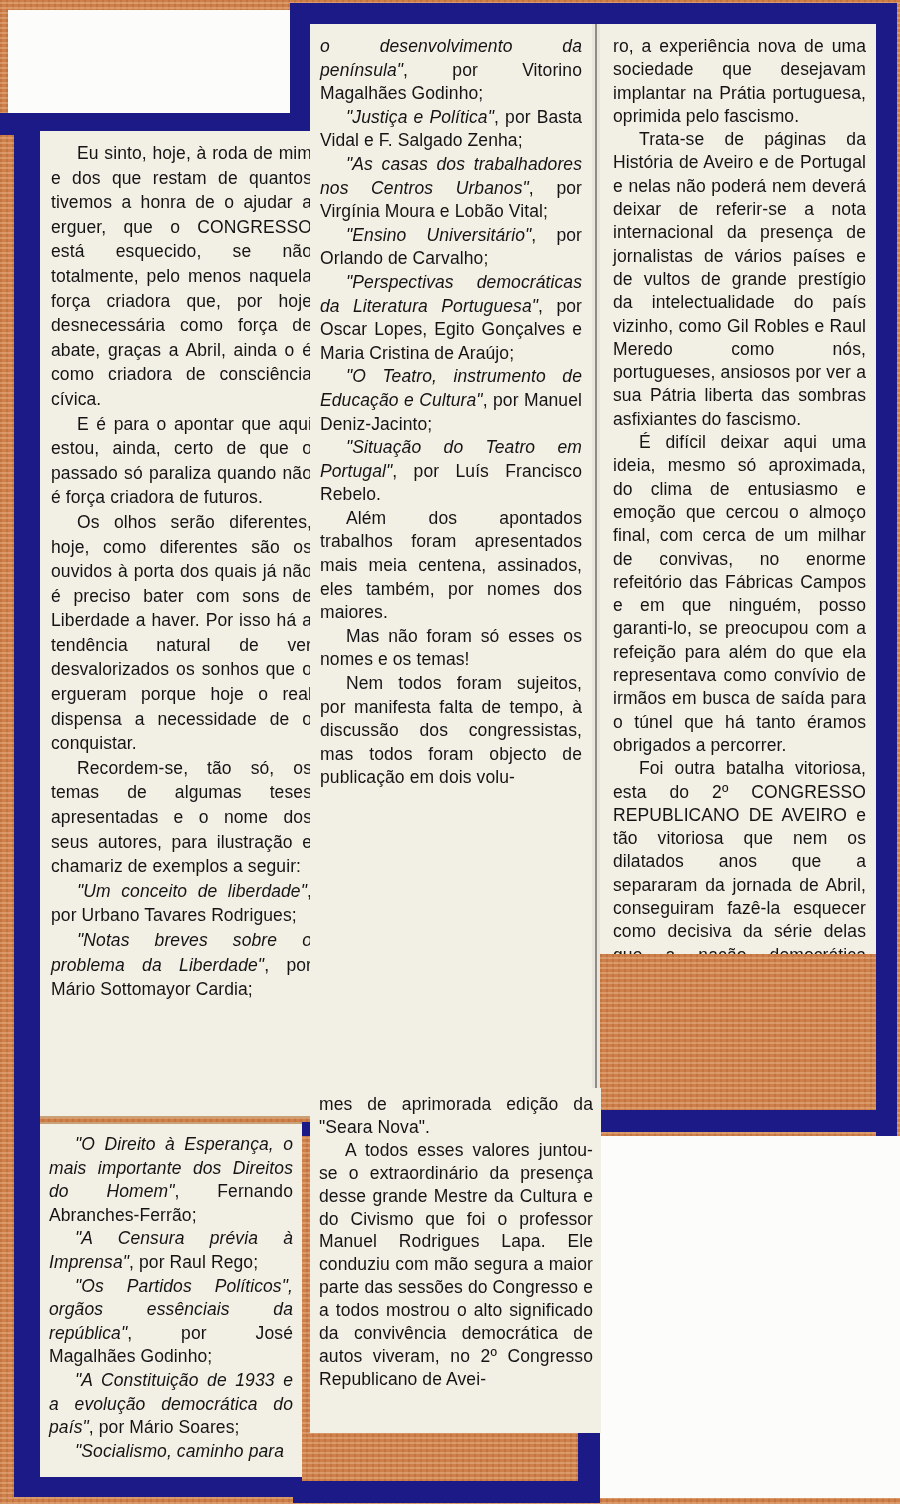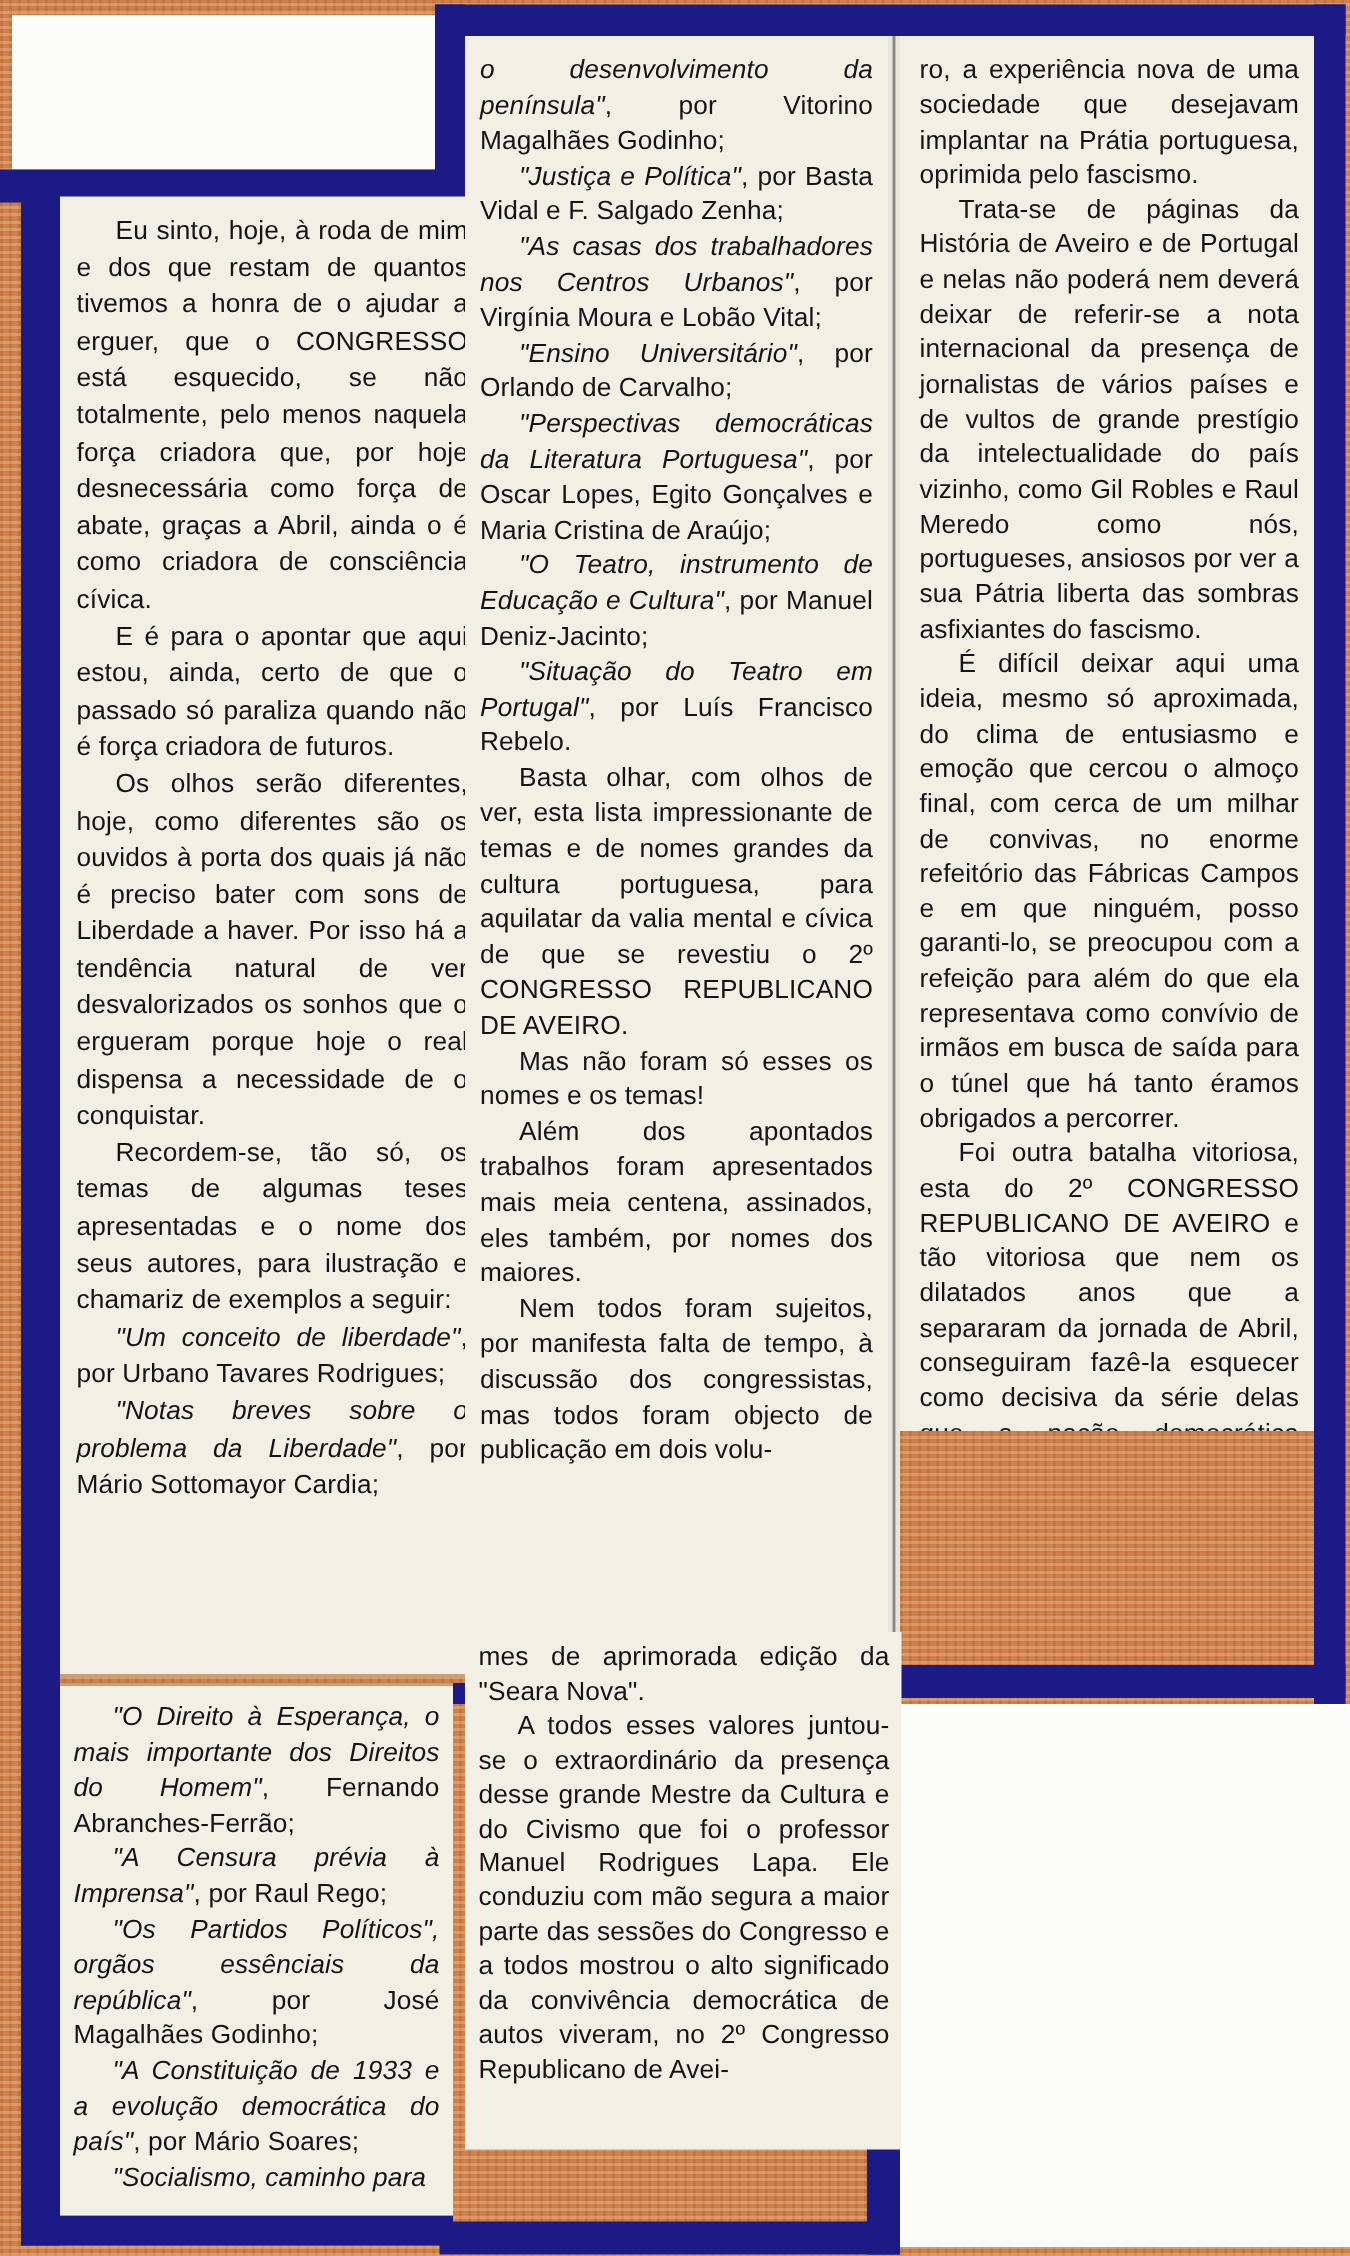--- a/index.html
+++ b/index.html
@@ -57,23 +57,22 @@
     <p class="para"><span class="it">"Notas breves sobre o problema da Liberdade"</span><span>, por Mário Sottomayor Cardia;</span></p>
   </div>
 <div id="col-middle" class="paper col">
     <p class="para cont"><span class="it">o desenvolvimento da península"</span><span>, por Vitorino Magalhães Godinho;</span></p>
     <p class="para"><span class="it">"Justiça e Política"</span><span>, por Basta Vidal e F. Salgado Zenha;</span></p>
     <p class="para"><span class="it">"As casas dos trabalhadores nos Centros Urbanos"</span><span>, por Virgínia Moura e Lobão Vital;</span></p>
     <p class="para"><span class="it">"Ensino Universitário"</span><span>, por Orlando de Carvalho;</span></p>
     <p class="para"><span class="it">"Perspectivas democráticas da Literatura Portuguesa"</span><span>, por Oscar Lopes, Egito Gonçalves e Maria Cristina de Araújo;</span></p>
     <p class="para"><span class="it">"O Teatro, instrumento de Educação e Cultura"</span><span>, por Manuel Deniz-Jacinto;</span></p>
     <p class="para"><span class="it">"Situação do Teatro em Portugal"</span><span>, por Luís Francisco Rebelo.</span></p>
-    <p class="para"><span>Basta olhar, com olhos de ver, esta lista impressionante de temas e de nomes grandes da cultura portuguesa, para aquilatar da valia mental e cívica de que se revestiu o 2º CONGRESSO REPUBLICANO DE AVEIRO.</span></p>
+    <p class="para"><span>Além dos apontados trabalhos foram apresentados mais meia centena, assinados, eles também, por nomes dos maiores.</span></p>
     <p class="para"><span>Mas não foram só esses os nomes e os temas!</span></p>
-    <p class="para"><span>Além dos apontados trabalhos foram apresentados mais meia centena, assinados, eles também, por nomes dos maiores.</span></p>
     <p class="para"><span>Nem todos foram sujeitos, por manifesta falta de tempo, à discussão dos congressistas, mas todos foram objecto de publicação em dois volu-</span></p>
   </div>
 <div id="col-right" class="paper col">
     <p class="para cont"><span>ro, a experiência nova de uma sociedade que desejavam implantar na Prátia portuguesa, oprimida pelo fascismo.</span></p>
     <p class="para"><span>Trata-se de páginas da História de Aveiro e de Portugal e nelas não poderá nem deverá deixar de referir-se a nota internacional da presença de jornalistas de vários países e de vultos de grande prestígio da intelectualidade do país vizinho, como Gil Robles e Raul Meredo como nós, portugueses, ansiosos por ver a sua Pátria liberta das sombras asfixiantes do fascismo.</span></p>
     <p class="para"><span>É difícil deixar aqui uma ideia, mesmo só aproximada, do clima de entusiasmo e emoção que cercou o almoço final, com cerca de um milhar de convivas, no enorme refeitório das Fábricas Campos e em que ninguém, posso garanti-lo, se preocupou com a refeição para além do que ela representava como convívio de irmãos em busca de saída para o túnel que há tanto éramos obrigados a percorrer.</span></p>
     <p class="para"><span>Foi outra batalha vitoriosa, esta do 2º CONGRESSO REPUBLICANO DE AVEIRO e tão vitoriosa que nem os dilatados anos que a separaram da jornada de Abril, conseguiram fazê-la esquecer como decisiva da série delas que a nação democrática portuguesa travou para justificar a necessidade de cravos para as botoeiras e canos de espingardas.</span></p>
   </div>
 <div id="col-bottom-left" class="paper col">
     <p class="para"><span class="it">"O Direito à Esperança, o mais importante dos Direitos do Homem"</span><span>, Fernando Abranches-Ferrão;</span></p>

